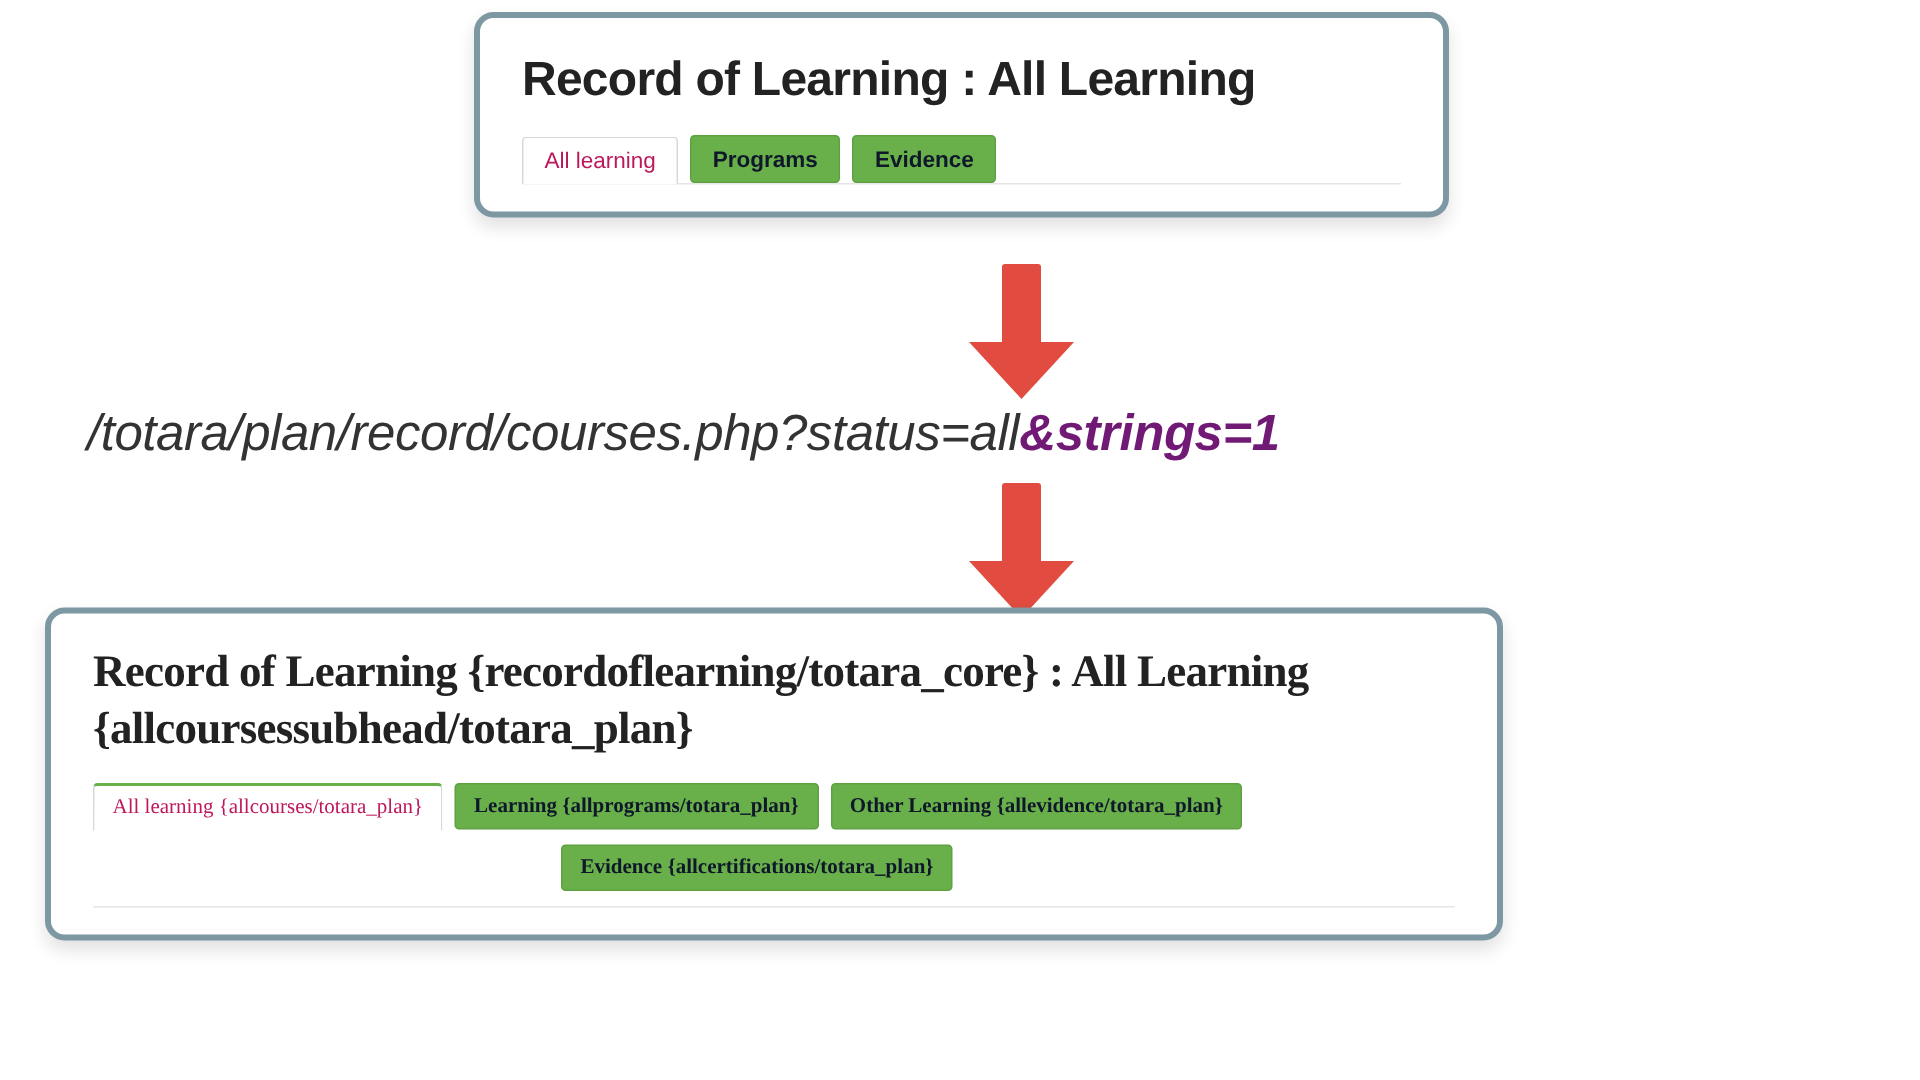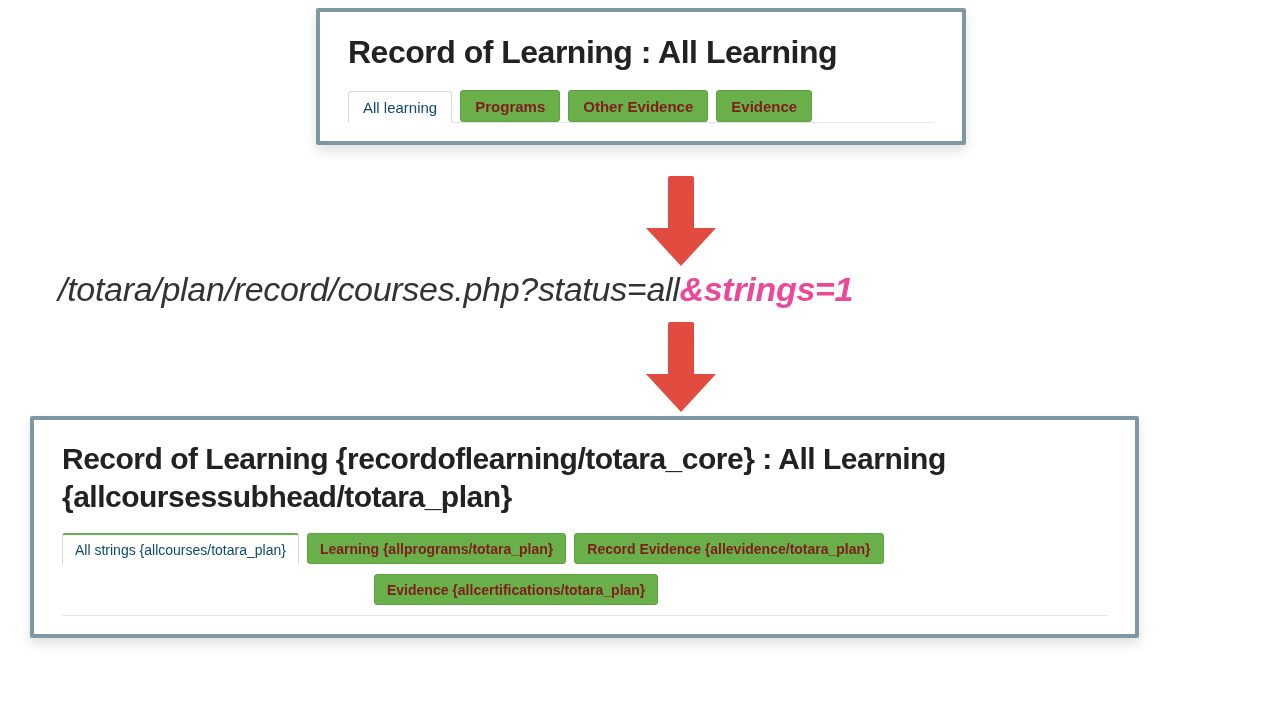--- a/index.html
+++ b/index.html
@@ -17,21 +17,21 @@
     position: relative;
     width: 1280px;
     height: 720px;
   }
 
   
   .panel {
     position: absolute;
     border: 4px solid #7d98a2;
     background: #ffffff;
-    border-radius: 2px;
+    border-radius: 13px;
     box-shadow: 0 6px 12px rgba(0,0,0,0.12);
     box-sizing: border-box;
   }
 
   .panel-inner {
     padding: 20px 28px 18px 28px;
   }
 
   .panel h1 {
     margin: 0 0 18px 0;
@@ -45,22 +45,23 @@
   #panel-top {
     left: 316px;
     top: 8px;
     width: 650px;
   }
   #panel-top h1 { font-size: 32px; }
 
   
   #panel-bottom {
     left: 30px;
-    top: 416px;
-    width: 1109px;
+    top: 405px;
+    width: 972px;
+    font-family: Liberation Serif, serif;
   }
   #panel-bottom h1 { font-size: 30px; }
 
   
   .tab-row {
     display: flex;
     flex-wrap: wrap;
     gap: 8px;
     align-items: flex-end;
     border-bottom: 1px solid #e6e6e6;
@@ -73,51 +74,51 @@
     padding: 8px 14px 7px 14px;
     border-radius: 3px 3px 0 0;
     font-size: 15px;
     line-height: 1;
     white-space: nowrap;
   }
   .tab.small { font-size: 14px; padding: 8px 12px 7px 12px; }
 
   .tab.active {
     background: #ffffff;
-    color: #0c4a6e;
+    color: #be185d;
     border: 1px solid #d8d8d8;
     border-bottom: 1px solid #ffffff;
     margin-bottom: -1px;
     font-weight: 500;
   }
   .tab.active.green-border { border-top: 2px solid #69b04a; }
 
   .tab.inactive {
     background: #69b04a;
-    color: #7f1d1d;
+    color: #0f172a;
     font-weight: 600;
     border: 1px solid #5ea142;
     cursor: pointer;
     border-radius: 3px;
   }
 
   
   .url-line {
     position: absolute;
     left: 58px;
     top: 270px;
     width: 1160px;
     font-style: italic;
     font-size: 34px;
     letter-spacing: -0.3px;
     color: #333;
     white-space: nowrap;
   }
   .url-line .highlight {
-    color: #ec4899;
+    color: #701a75;
     font-weight: 700;
   }
 
   
   .arrow {
     position: absolute;
     left: 646px;
     width: 70px;
   }
   #arrow-1 { top: 176px; height: 90px; }
@@ -154,21 +155,20 @@
 <body>
 
 <div class="stage">
 
   <div id="panel-top" class="panel">
     <div class="panel-inner">
       <h1>Record of Learning : All Learning</h1>
       <div class="tab-row">
         <span class="tab active">All learning</span>
         <span class="tab inactive">Programs</span>
-        <span class="tab inactive">Other Evidence</span>
         <span class="tab inactive">Evidence</span>
       </div>
     </div>
   </div>
 
   <div id="arrow-1" class="arrow">
     <div class="shaft"></div>
     <div class="head"></div>
   </div>
 
@@ -178,23 +178,23 @@
 
   <div id="arrow-2" class="arrow">
     <div class="shaft"></div>
     <div class="head"></div>
   </div>
 
   <div id="panel-bottom" class="panel">
     <div class="panel-inner">
       <h1>Record of Learning {recordoflearning/totara_core} : All Learning {allcoursessubhead/totara_plan}</h1>
       <div class="tab-row multi">
-        <span class="tab small active green-border">All strings {allcourses/totara_plan}</span>
+        <span class="tab small active green-border">All learning {allcourses/totara_plan}</span>
         <span class="tab small inactive">Learning {allprograms/totara_plan}</span>
-        <span class="tab small inactive">Record Evidence {allevidence/totara_plan}</span>
+        <span class="tab small inactive">Other Learning {allevidence/totara_plan}</span>
         <div class="tab-wrap-line2">
           <span class="tab small inactive">Evidence {allcertifications/totara_plan}</span>
         </div>
       </div>
     </div>
   </div>
 
 </div>
 
 </body></html>

